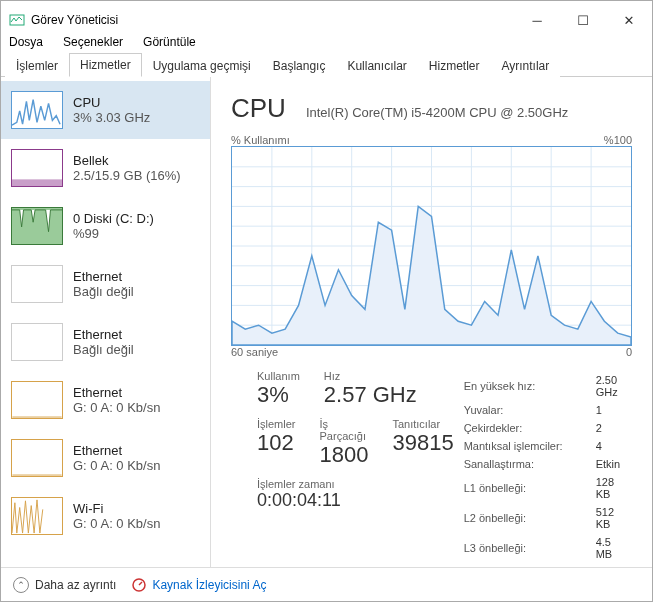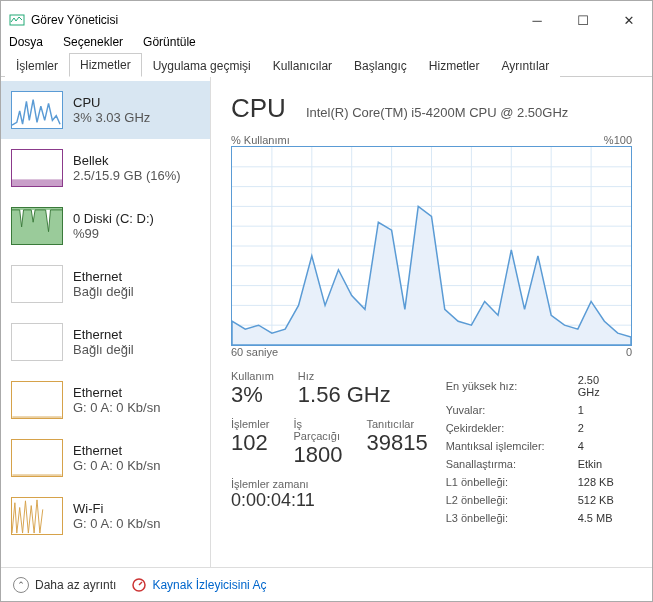--- a/index.html
+++ b/index.html
@@ -31,21 +31,21 @@
 .main { flex: 1; padding: 16px 20px 10px 20px; display: flex; flex-direction: column; overflow: hidden; }
 .main-header { display: flex; align-items: baseline; gap: 20px; margin-bottom: 10px; }
 .main-header .big { font-size: 26px; font-weight: 400; color: #333; }
 .main-header .model { font-size: 13px; color: #555; }
 
 .chart-labels { display: flex; justify-content: space-between; font-size: 11px; color: #666; }
 .chart-container { height: 200px; border: 1px solid #5a9bd5; position: relative; background: #fff; }
 .chart-container svg { width: 100%; height: 100%; display: block; }
 .axis-labels { display: flex; justify-content: space-between; font-size: 11px; color: #666; margin-bottom: 12px; }
 
-.stats { display: flex; gap: 16px; font-size: 12px; color: #333; }
+.stats { display: flex; gap: 8px; font-size: 12px; color: #333; margin-left: 26px; }
 .stats-left { display: flex; flex-direction: column; gap: 10px; flex: 1; }
 .stat-row { display: flex; gap: 24px; }
 .stat .label { font-size: 11px; color: #666; }
 .stat .value { font-size: 22px; color: #333; font-weight: 400; }
 .uptime .label { font-size: 11px; color: #666; }
 .uptime .value { font-size: 18px; }
 
 .stats-right { font-size: 11px; color: #333; }
 .stats-right table td { padding: 2px 8px 2px 0; }
 .stats-right table td:first-child { color: #555; min-width: 130px; }
@@ -75,22 +75,22 @@
 <div class="menubar">
   <span>Dosya</span>
   <span>Seçenekler</span>
   <span>Görüntüle</span>
 </div>
 
 <div class="tabs">
   <div class="tab">İşlemler</div>
   <div class="tab active">Hizmetler</div>
   <div class="tab">Uygulama geçmişi</div>
+  <div class="tab">Başlangıç</div>
   <div class="tab">Kullanıcılar</div>
-  <div class="tab">Başlangıç</div>
   <div class="tab">Hizmetler</div>
   <div class="tab">Ayrıntılar</div>
 </div>
 
 <div class="content">
   <div class="sidebar">
     <div class="sidebar-item selected">
       <div class="thumb" style="border-color:#5a9bd5">
           <svg viewBox="0 0 52 38" preserveAspectRatio="none">
             <polyline points="0,35 5,32 8,20 11,34 15,10 18,30 22,8 26,32 30,15 34,30 38,12 42,30 46,25 50,34" fill="none" stroke="#5a9bd5" stroke-width="1.5"></polyline>
@@ -214,21 +214,21 @@
 
     <div class="stats">
       <div class="stats-left">
         <div class="stat-row">
           <div class="stat">
               <div class="label">Kullanım</div>
               <div class="value">3%</div>
             </div>
           <div class="stat">
               <div class="label">Hız</div>
-              <div class="value">1.56 GHz</div>
+              <div class="value">2.57 GHz</div>
             </div>
         </div>
         <div class="stat-row">
           <div class="stat">
               <div class="label">İşlemler</div>
               <div class="value">102</div>
             </div>
           <div class="stat">
               <div class="label">İş Parçacığı</div>
               <div class="value">1800</div>

